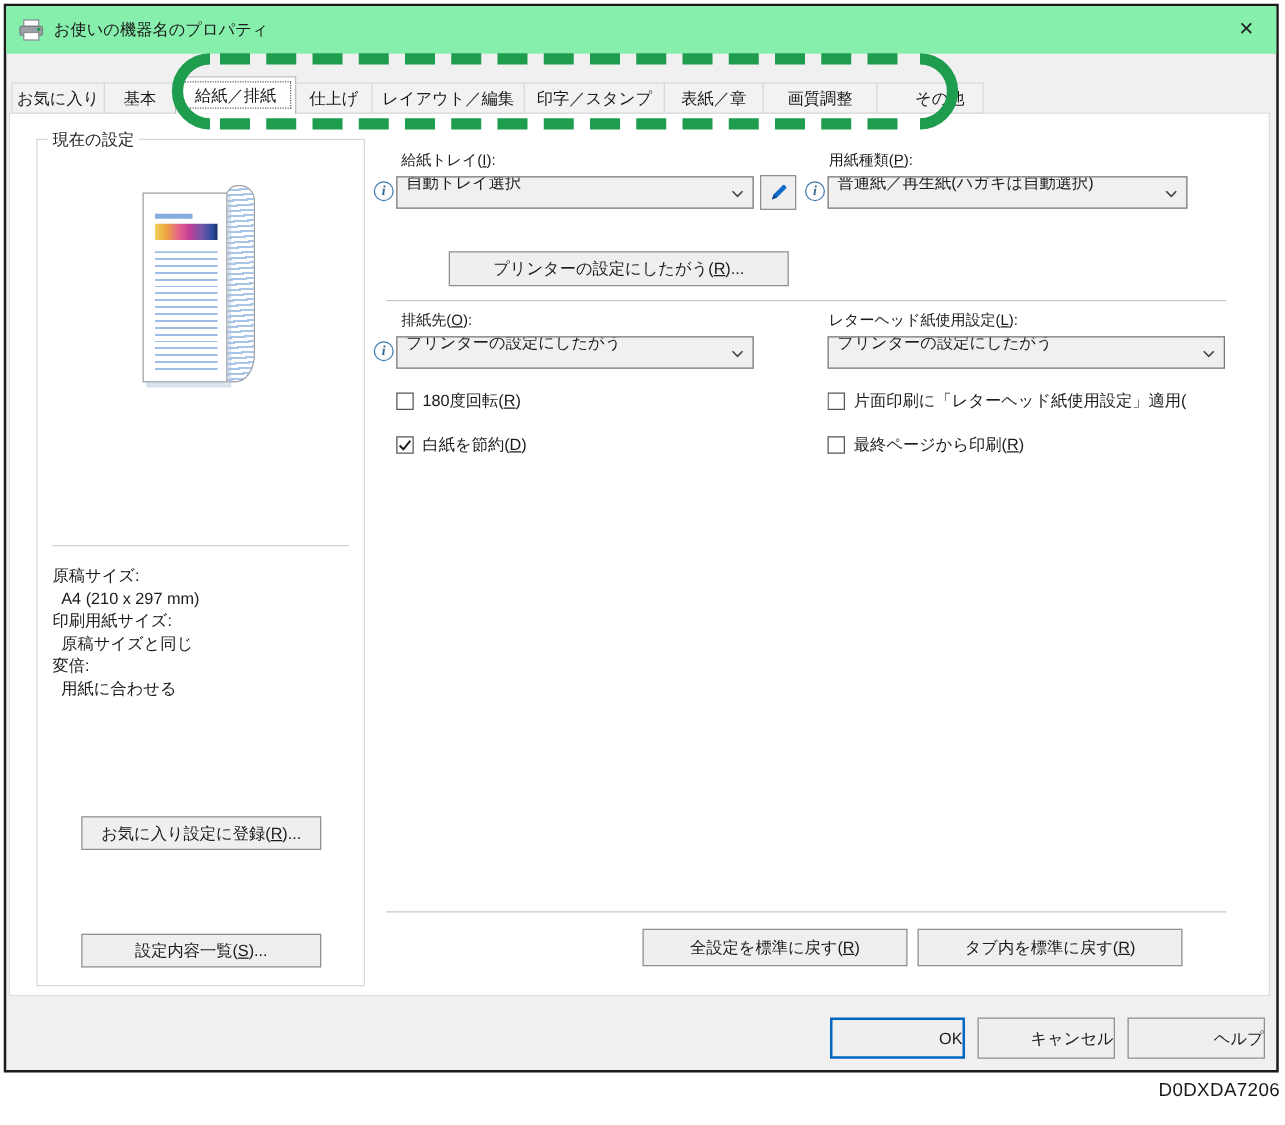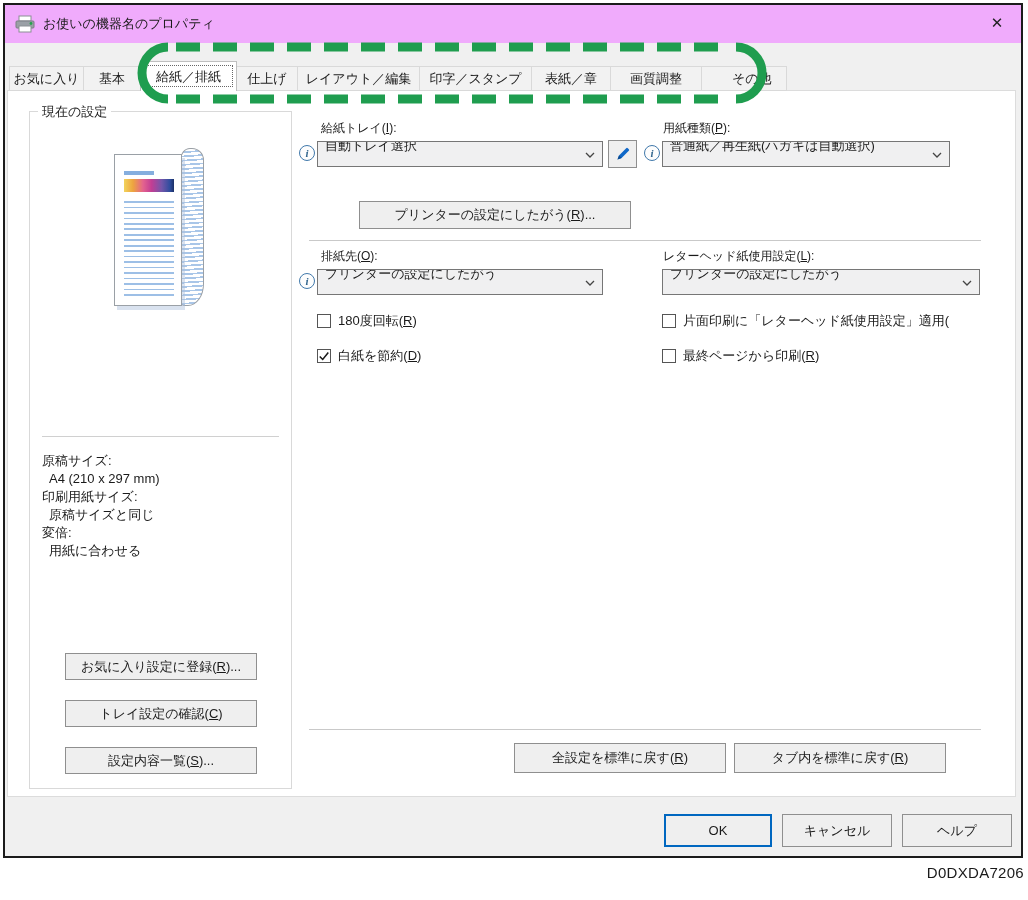--- a/index.html
+++ b/index.html
@@ -7,21 +7,21 @@
     width:1028px;height:900px;position:relative;background:#ffffff;
     font-family:"Liberation Sans","DejaVu Sans",sans-serif;
     color:#1a1a1a;overflow:hidden;
   }
   
   .dialog{
     position:absolute;left:3px;top:3px;width:1020px;height:855px;
     background:#f0f0f0;border:2px solid #1b1b1b;box-sizing:border-box;
   }
   .titlebar{
-    position:absolute;left:0;top:0;width:100%;height:38px;background:#f0abfc;
+    position:absolute;left:0;top:0;width:100%;height:38px;background:#86efac;
     display:flex;align-items:center;padding-left:10px;box-sizing:border-box;
   }
   .app-icon{width:20px;height:18px;margin-right:8px;flex:0 0 auto;}
   .title-text{font-size:13px;}
   .close-btn{
     position:absolute;right:8px;top:4px;width:32px;height:28px;
     display:flex;align-items:center;justify-content:center;
     font-size:15px;color:#222;cursor:pointer;
   }
   
@@ -116,21 +116,21 @@
   }
   .hsep{position:absolute;height:1px;background:#c9c9c9;}
   .cb-row{position:absolute;display:flex;align-items:center;gap:7px;font-size:13px;white-space:nowrap;}
   .cb{
     width:14px;height:14px;border:1px solid #555;background:#fff;box-sizing:border-box;
     flex:0 0 auto;display:flex;align-items:center;justify-content:center;cursor:pointer;
   }
   
   .footer-btn{
     position:absolute;top:809px;height:33px;background:#efefef;border:1px solid #8f8f8f;
-    box-sizing:border-box;display:flex;align-items:center;justify-content:center;
+    box-sizing:border-box;display:flex;align-items:center;justify-content:flex-end;
     font-size:13px;cursor:pointer;
   }
   .footer-btn.ok{left:659px;width:108px;border:2px solid #0067c0;}
   .footer-btn.cancel{left:777px;width:110px;}
   .footer-btn.help{left:897px;width:110px;}
   
   .highlight{position:absolute;left:128px;top:38px;z-index:50;pointer-events:none;}
   
   .part-number{position:absolute;right:4px;top:864px;font-size:15px;letter-spacing:.3px;}
 </style>
@@ -203,23 +203,20 @@
         <div class="val">A4 (210 x 297 mm)</div>
         <div>印刷用紙サイズ:</div>
         <div class="val">原稿サイズと同じ</div>
         <div>変倍:</div>
         <div class="val">用紙に合わせる</div>
       </div>
 
       <div class="gb-btn b1">
         <span><span>お気に入り設定に登録(</span><span class="ak">R</span><span>)...</span></span>
       </div>
-      <div class="gb-btn b2">
-        <span><span>トレイ設定の確認(</span><span class="ak">C</span><span>)</span></span>
-      </div>
       <div class="gb-btn b3">
         <span><span>設定内容一覧(</span><span class="ak">S</span><span>)...</span></span>
       </div>
     </div>
 
     <span class="field-label" style="left:313px;top:29px"><span>給紙トレイ(</span><span class="ak">I</span><span>):</span></span>
     <span class="field-label" style="left:655px;top:29px"><span>用紙種類(</span><span class="ak">P</span><span>):</span></span>
 
     <div class="info-icon" style="left:291px;top:54px">i</div>
     <div class="combo" style="left:309px;top:50px;width:286px">

